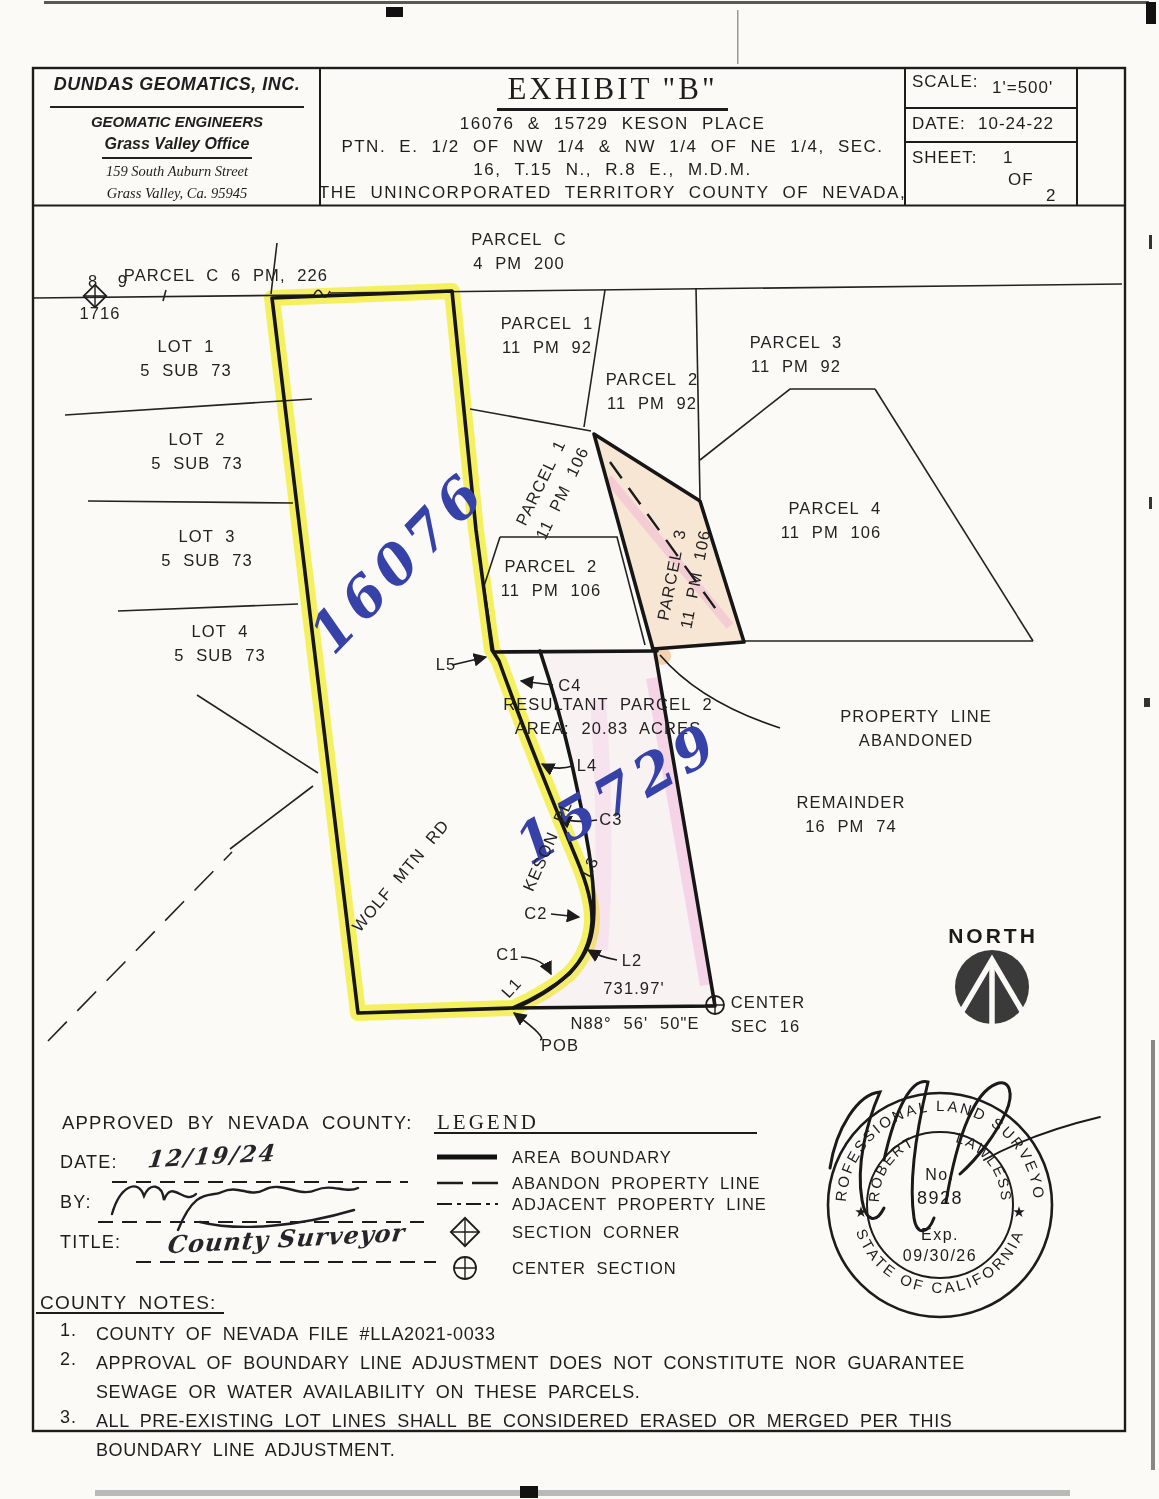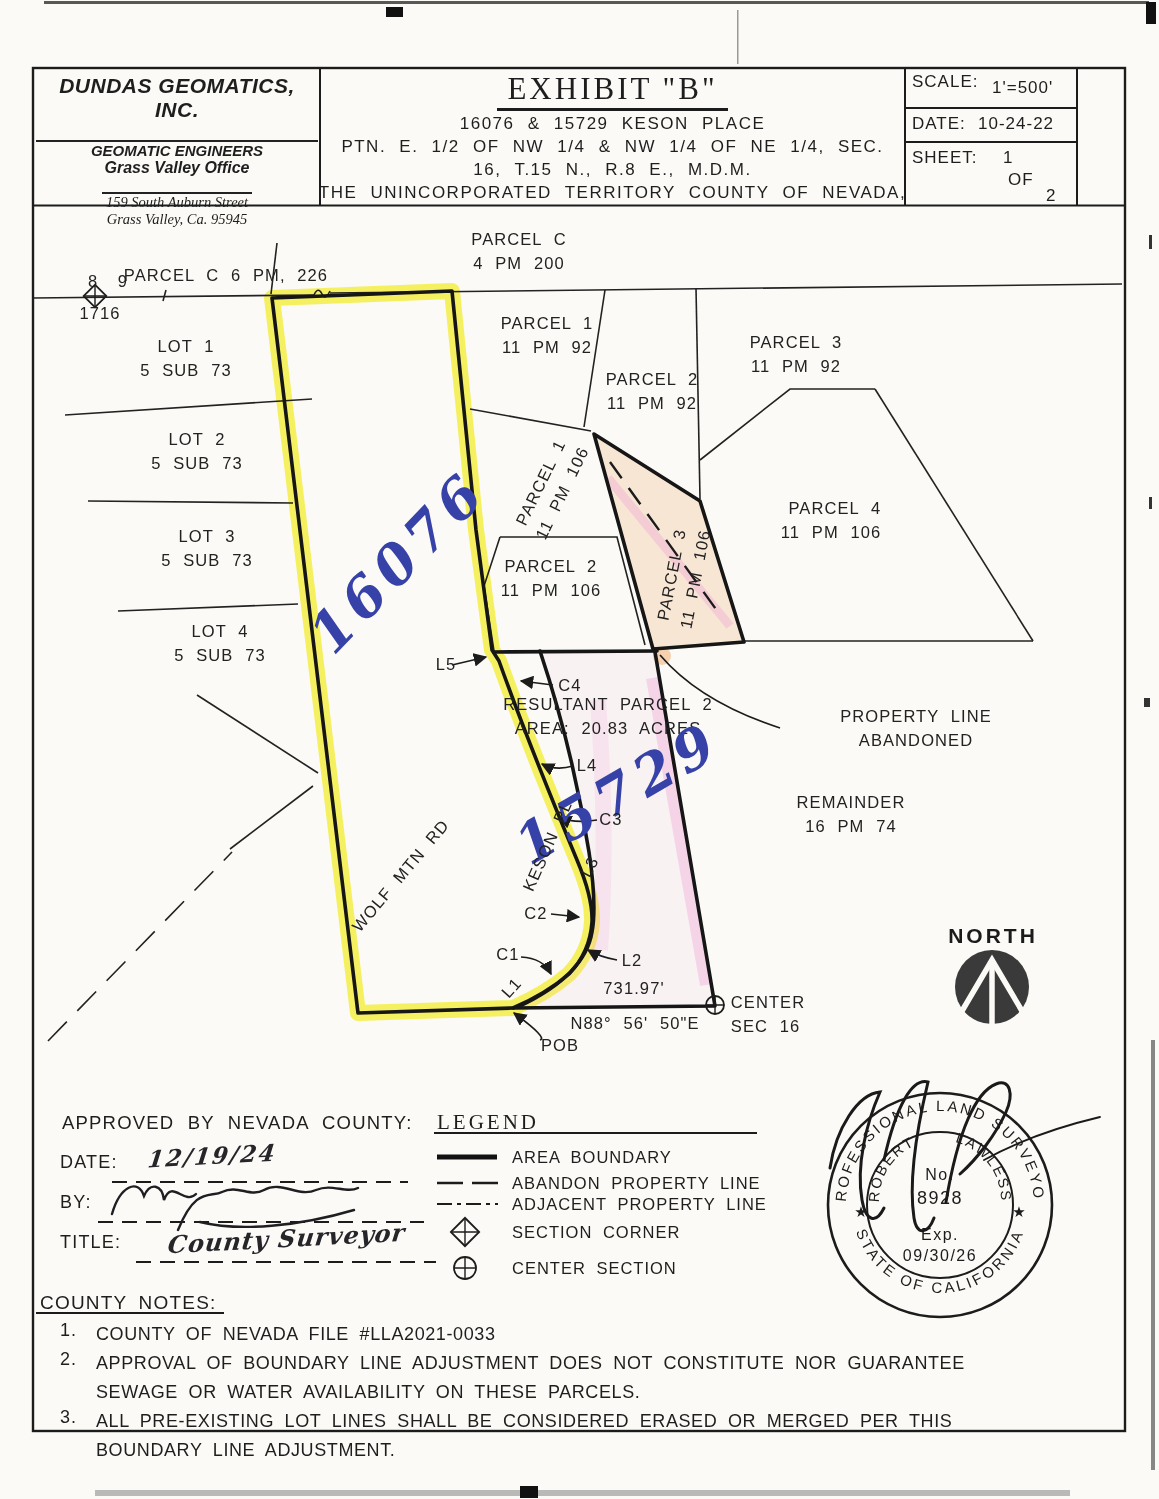--- a/index.html
+++ b/index.html
@@ -4,24 +4,24 @@
 <style>
   html,body{margin:0;padding:0;background:#e8e6e0;}
   .page{position:relative;width:1159px;height:1499px;background:#fbfaf6;overflow:hidden;
         font-family:"Liberation Sans",sans-serif;color:#1e1e1e;}
   .page *{box-sizing:border-box;}
   svg.drawing{position:absolute;left:0;top:0;width:1159px;height:1499px;}
 
   
   .company-box{position:absolute;left:36px;top:74px;width:282px;height:128px;
     display:flex;flex-direction:column;align-items:center;justify-content:space-between;text-align:center;}
-  .co-name{font-size:21px;font-weight:bold;font-style:italic;letter-spacing:.5px;
-    border-bottom:2px solid #222;padding:0 4px 18px;}
+  .co-name{font-size:18px;font-weight:bold;font-style:italic;letter-spacing:.5px;
+    border-bottom:2px solid #222;padding:0 4px 11px;}
   .co-dept{font-size:15px;font-weight:bold;font-style:italic;}
-  .co-office{font-size:16px;font-weight:bold;font-style:italic;border-bottom:2px solid #222;padding:0 3px 15px;}
+  .co-office{font-size:16px;font-weight:bold;font-style:italic;border-bottom:2px solid #222;padding:0 3px 4px;}
   .co-addr{font-size:14.5px;font-style:italic;font-family:"Liberation Serif",serif;}
 
   .exhibit-box{position:absolute;left:322px;top:71px;width:581px;height:132px;
     display:flex;flex-direction:column;align-items:center;justify-content:space-between;text-align:center;}
   .ex-title{font-family:"Liberation Serif",serif;font-size:31px;letter-spacing:3px;
     border-bottom:3px solid #1c1c1c;padding:0 10px 1px;}
   .ex-line{font-size:17px;letter-spacing:1.5px;word-spacing:7px;white-space:nowrap;}
 
   .info-label,.info-value{position:absolute;font-size:17px;letter-spacing:1px;word-spacing:4px;white-space:nowrap;}
 

